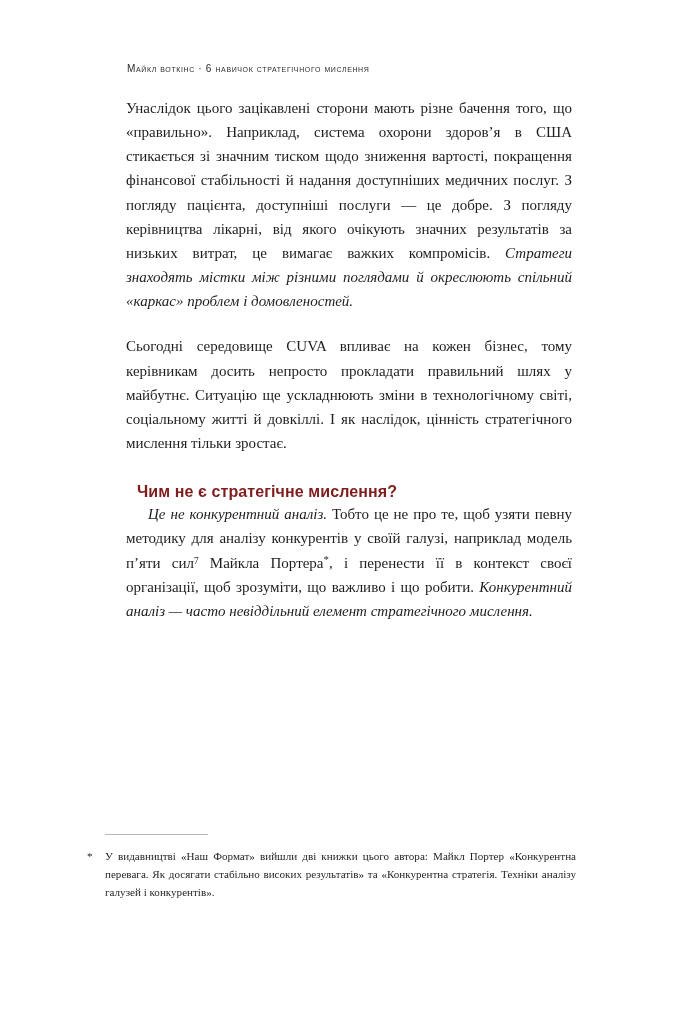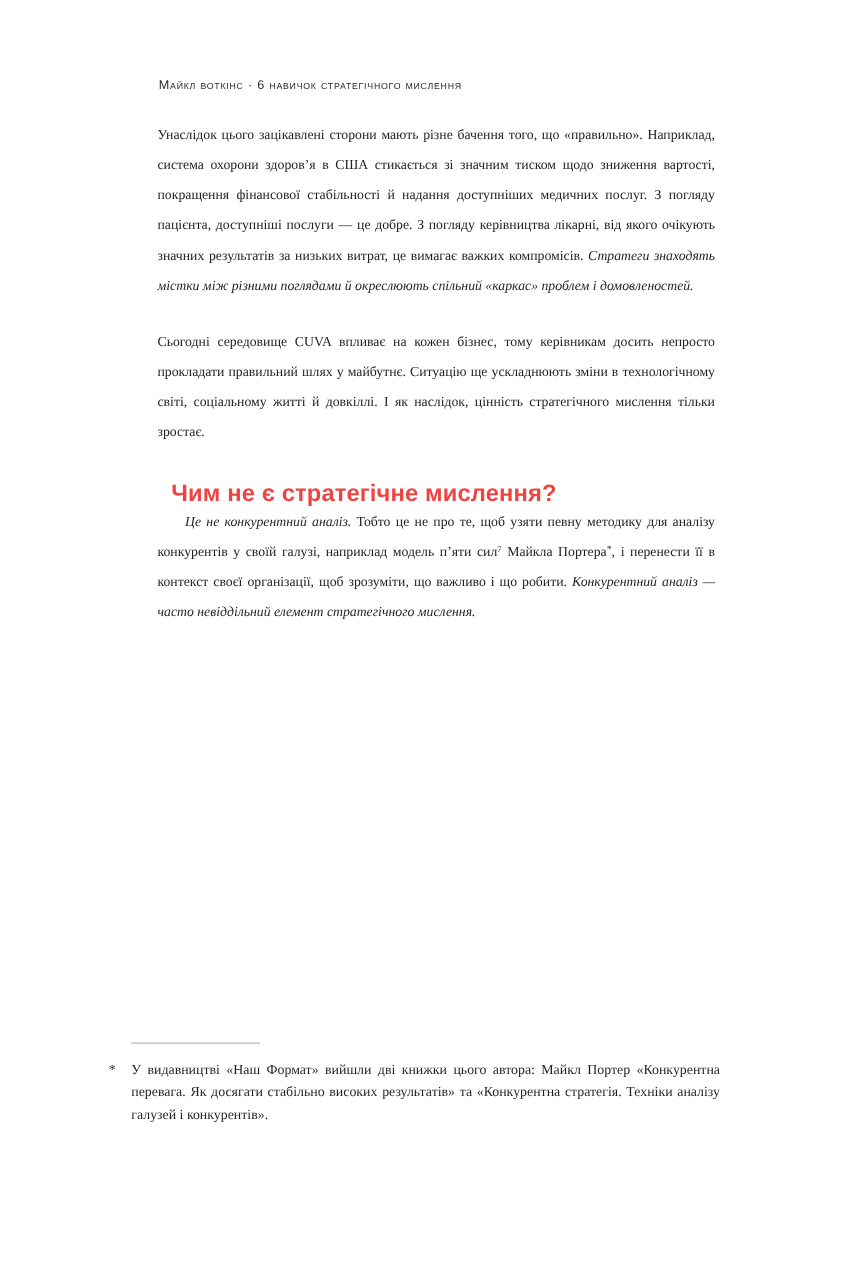--- a/index.html
+++ b/index.html
@@ -37,21 +37,21 @@
   
   .content {
     position: absolute;
     left: 126px;
     top: 96px;
     width: 446px;
   }
 
   p.body {
     margin: 0;
-    font-size: 11px;
+    font-size: 15px;
     line-height: 24.15px;
     text-align: justify;
     text-justify: inter-word;
     color: #1f1d1e;
     hyphens: manual;
   }
   p.body + p.body.spaced { margin-top: 21px; }
   p.body.indent { text-indent: 22px; }
 
   .it { font-style: italic; }
@@ -81,24 +81,24 @@
   .callout .lead {
     font-weight: bold;
   }
 
   
   h2.subhead {
     margin: 0;
     margin-top: 27px;
     margin-left: 11px;
     font-family: "Liberation Sans", "DejaVu Sans", sans-serif;
-    font-size: 19px;
+    font-size: 16px;
     font-weight: bold;
     line-height: 20px;
-    color: #ef4444;
+    color: #7f1d1d;
     letter-spacing: 0.1px;
   }
   .after-head { margin-top: 15px; }
 
   
   .footnote-area {
     position: absolute;
     left: 86px;
     top: 834px;
     width: 490px;

